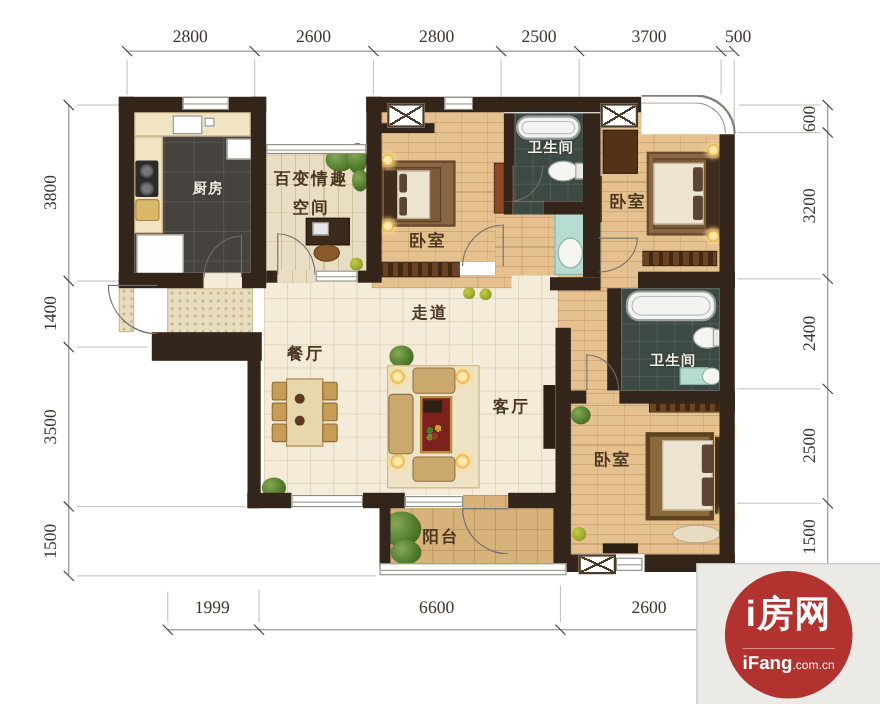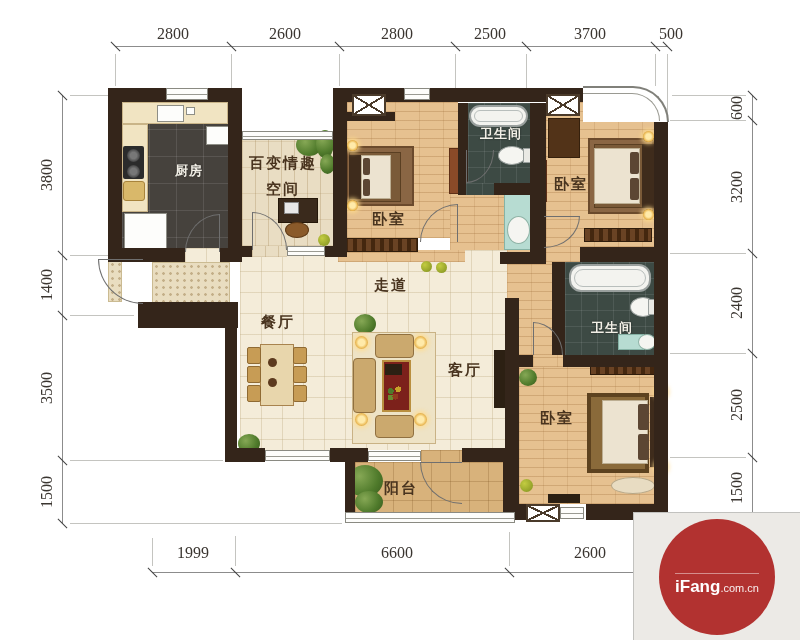--- a/index.html
+++ b/index.html
@@ -326,19 +326,20 @@
   <div class="ext" style="left:152px;top:538px;width:1px;height:28px;"></div>
   <div class="ext" style="left:235px;top:536px;width:1px;height:30px;"></div>
   <div class="ext" style="left:509px;top:532px;width:1px;height:34px;"></div>
   <div class="ext" style="left:671px;top:524px;width:1px;height:42px;"></div>
   <div class="dlab" style="left:193px;top:553px;">1999</div>
   <div class="dlab" style="left:372px;top:553px;margin-left:25px;">6600</div>
   <div class="dlab" style="left:590px;top:553px;">2600</div>
 
   <div class="logo">
     <div class="logo-circle">
+      <div class="logo-title">i房网</div>
       <div class="logo-sub">
         <span class="logo-brand">iFang</span><span class="logo-suffix">.com.cn</span>
       </div>
     </div>
   </div>
 
 </div>
 
 </body></html>

